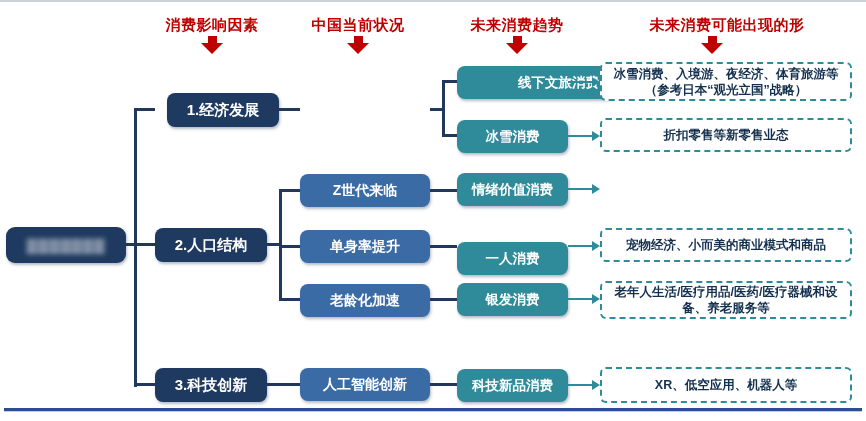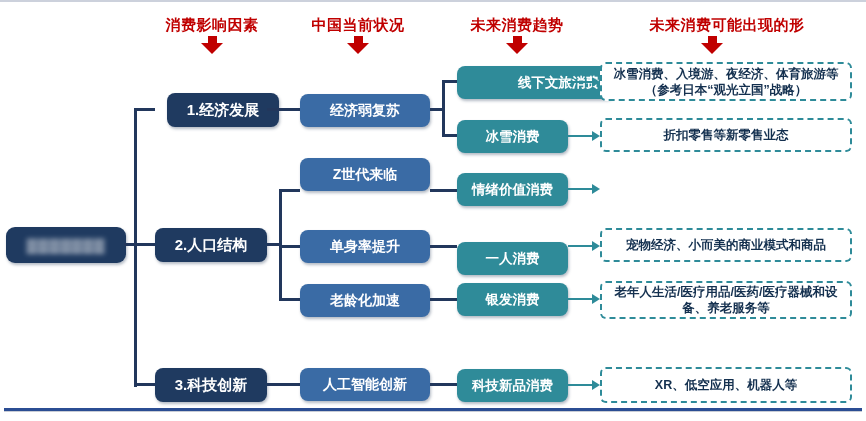--- a/index.html
+++ b/index.html
@@ -88,22 +88,21 @@
   <div class="node navy factor" style="top:368px;">3.科技创新</div>
 
   <div class="hline" style="left:267px;top:108px;width:33px;"></div>
   <div class="hline" style="left:267px;top:243px;width:14px;"></div>
   <div class="vline" style="left:279px;top:189px;height:112px;"></div>
   <div class="hline" style="left:279px;top:189px;width:21px;"></div>
   <div class="hline" style="left:279px;top:245px;width:21px;"></div>
   <div class="hline" style="left:279px;top:298px;width:21px;"></div>
   <div class="hline" style="left:267px;top:383px;width:33px;"></div>
 
-  <div class="node blue situation" style="top:94px;">经济弱复苏</div>
-  <div class="node blue situation" style="top:158px;">Z世代来临</div>
+  <div class="node blue situation" style="top:174px;">Z世代来临</div>
   <div class="node blue situation" style="top:230px;">单身率提升</div>
   <div class="node blue situation" style="top:284px;">老龄化加速</div>
   <div class="node blue situation" style="top:368px;font-family:Liberation Mono, monospace;">人工智能创新</div>
 
   <div class="hline" style="left:430px;top:108px;width:14px;"></div>
   <div class="vline" style="left:442px;top:80px;height:57px;"></div>
   <div class="hline" style="left:442px;top:80px;width:15px;"></div>
   <div class="hline" style="left:442px;top:134px;width:15px;"></div>
   <div class="hline" style="left:430px;top:189px;width:27px;"></div>
   <div class="hline" style="left:430px;top:245px;width:27px;"></div>

